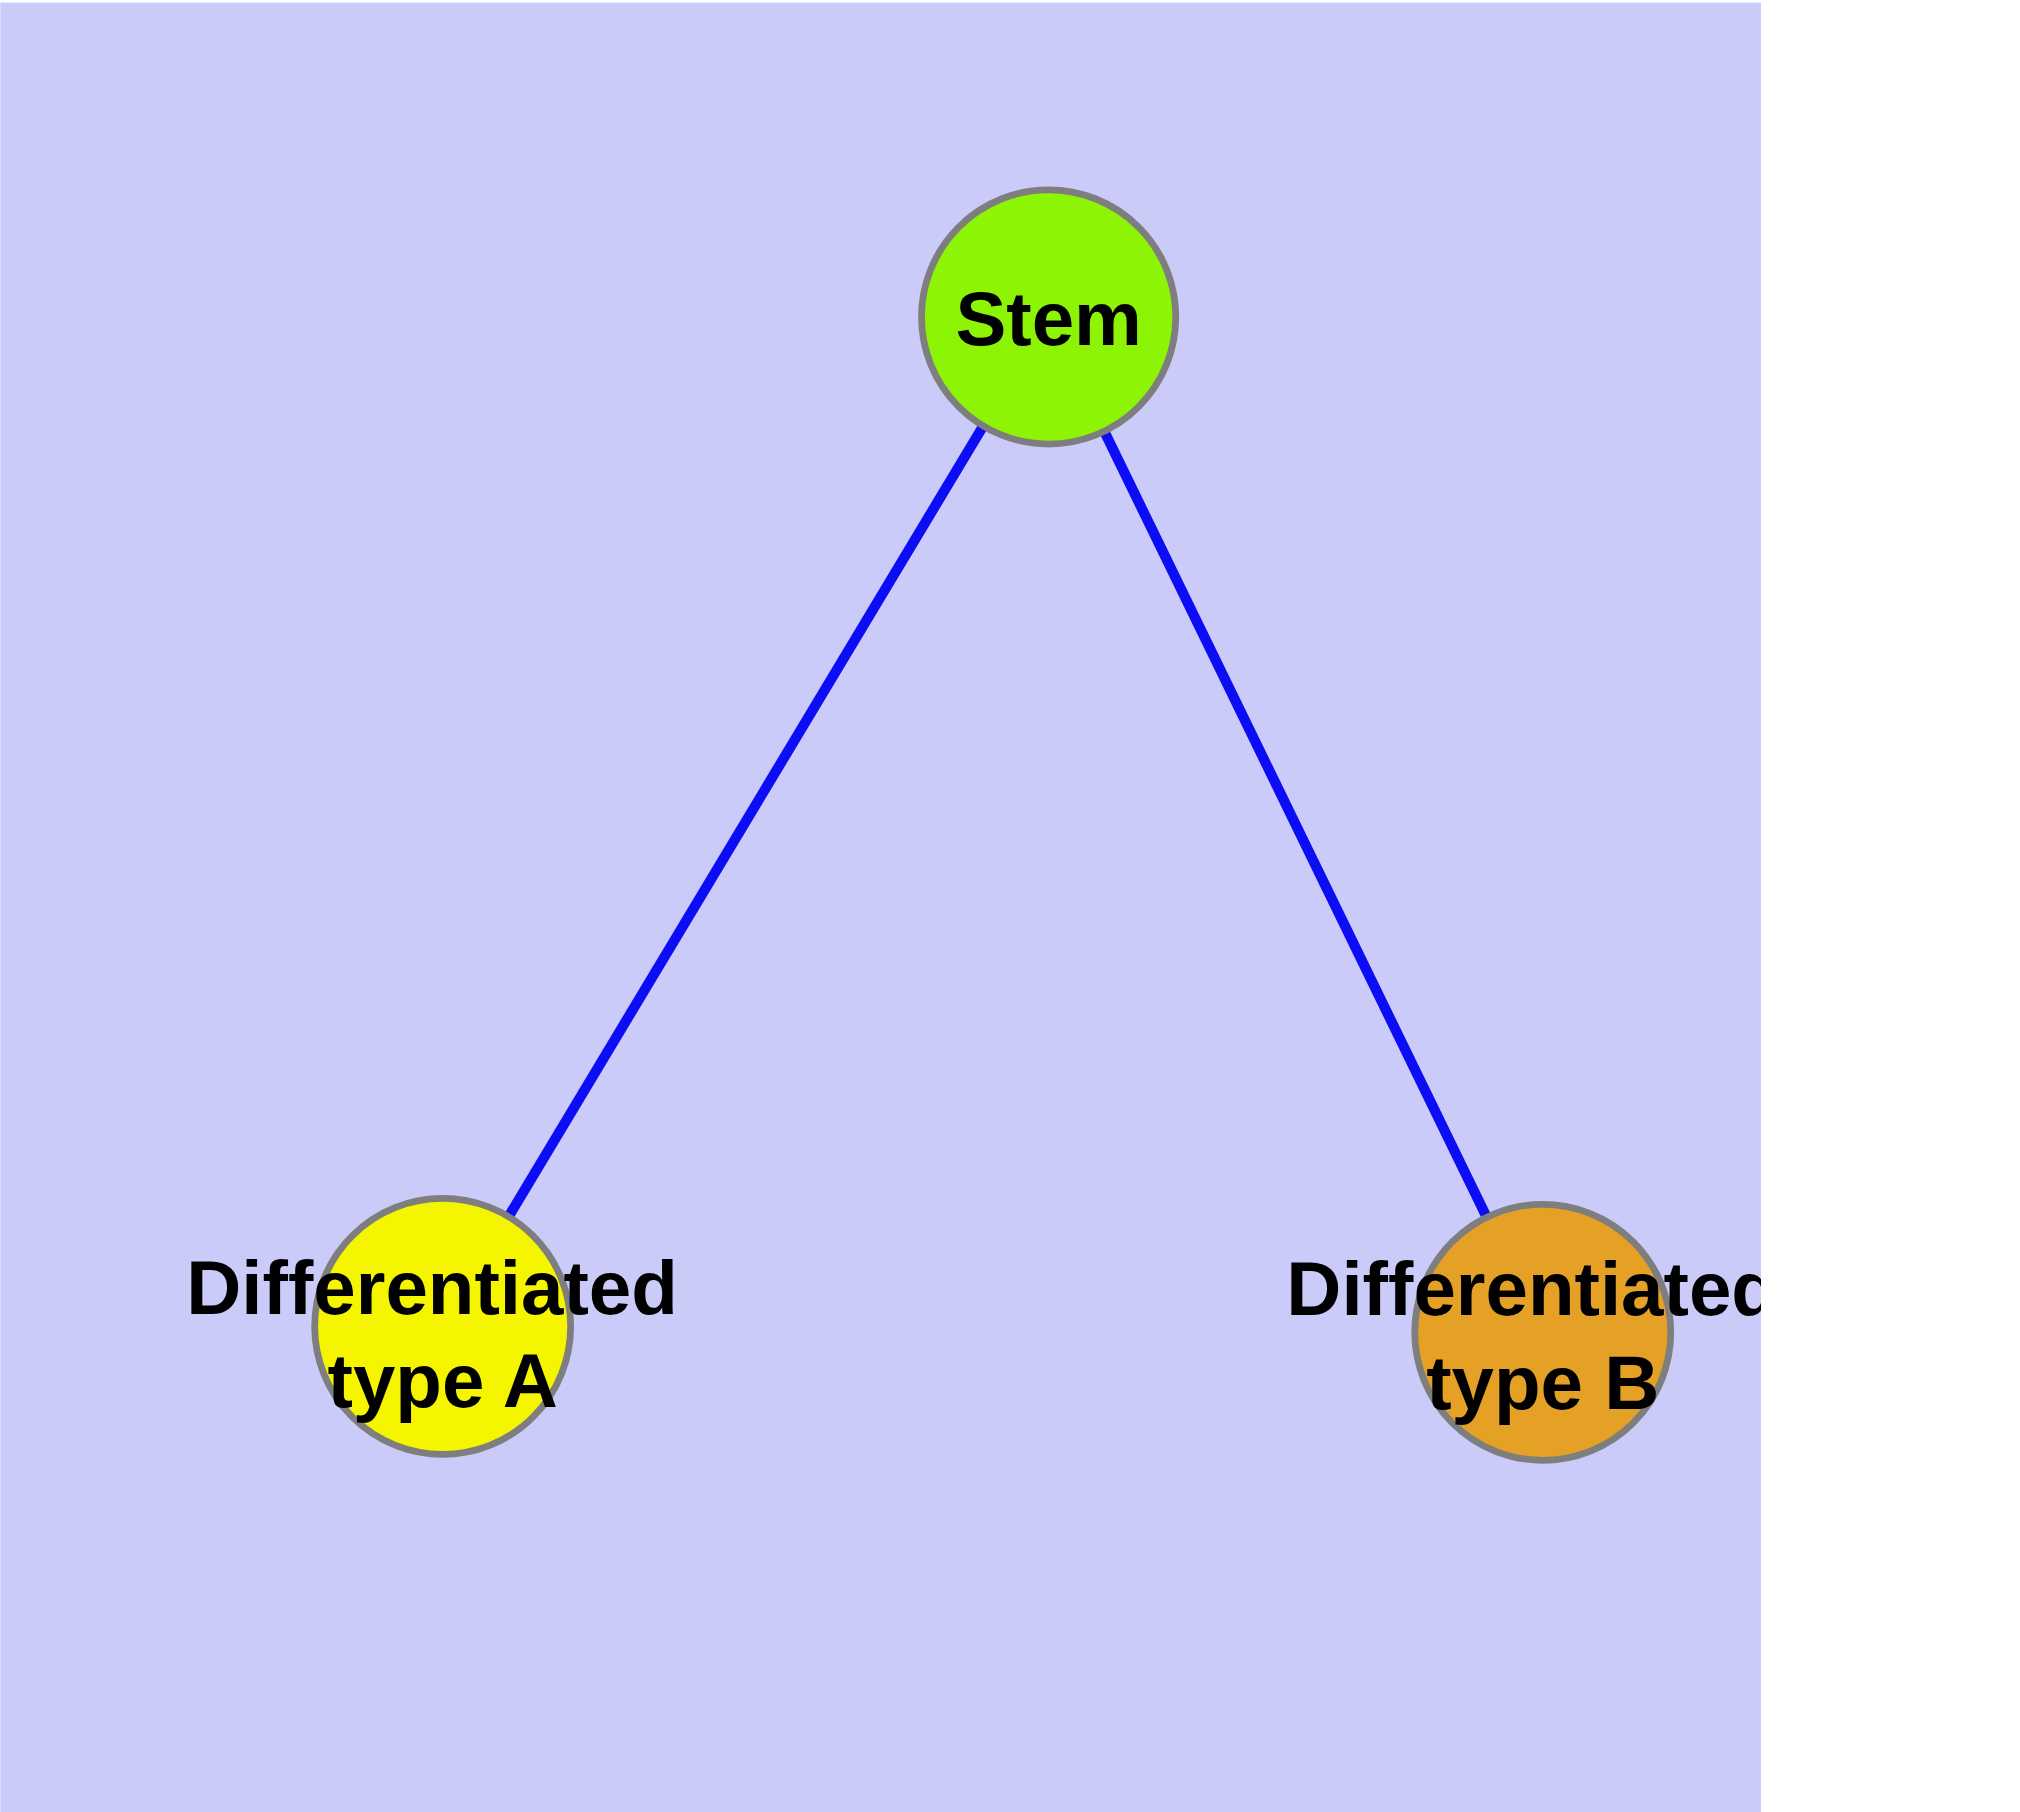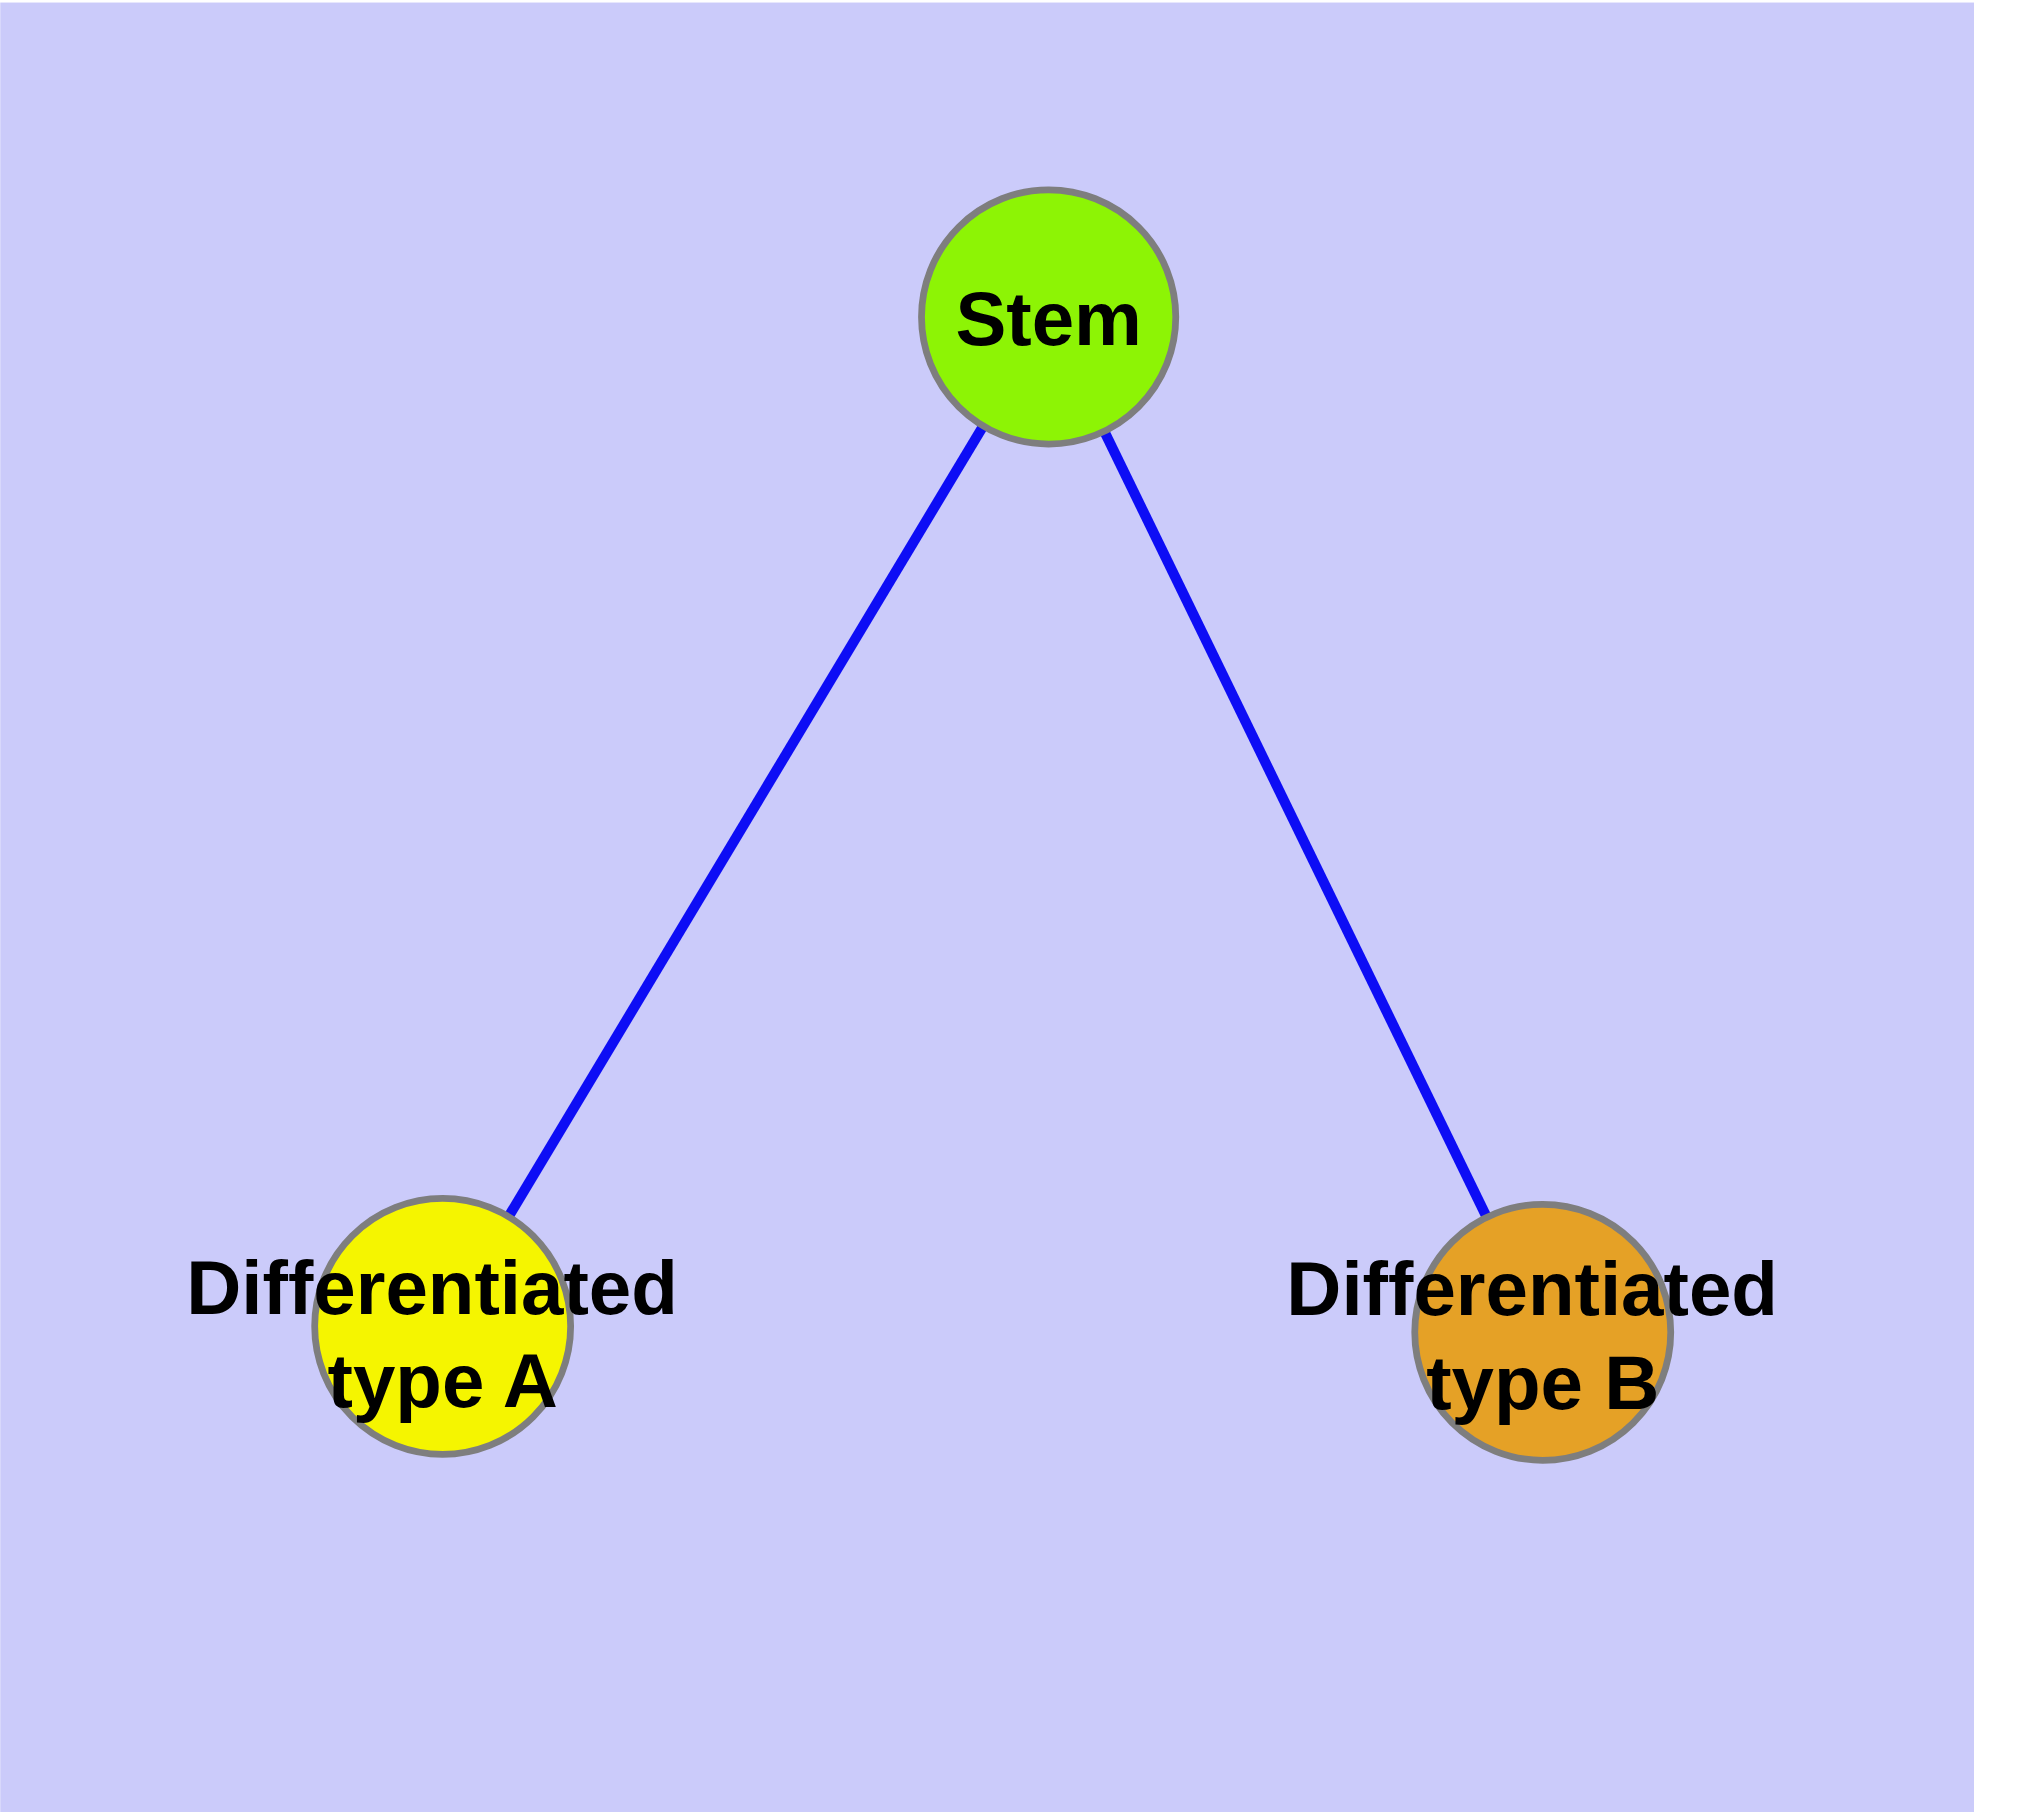--- a/index.html
+++ b/index.html
@@ -2,21 +2,21 @@
 <html style="font-size:13.6px"><head>
 <meta charset="utf-8">
 <style>
   html, body {
     margin: 0;
     padding: 0;
     background: #FFFFFF;
   }
   .canvas {
     position: relative;
-    width: 1974px;
+    width: 1761px;
     height: 1812px;
     overflow: hidden;
   }
   svg { display: block; }
   .node-label {
     font-family: "Liberation Sans", sans-serif;
     font-weight: bold;
     font-size: 90px;
     text-anchor: middle;
   }

